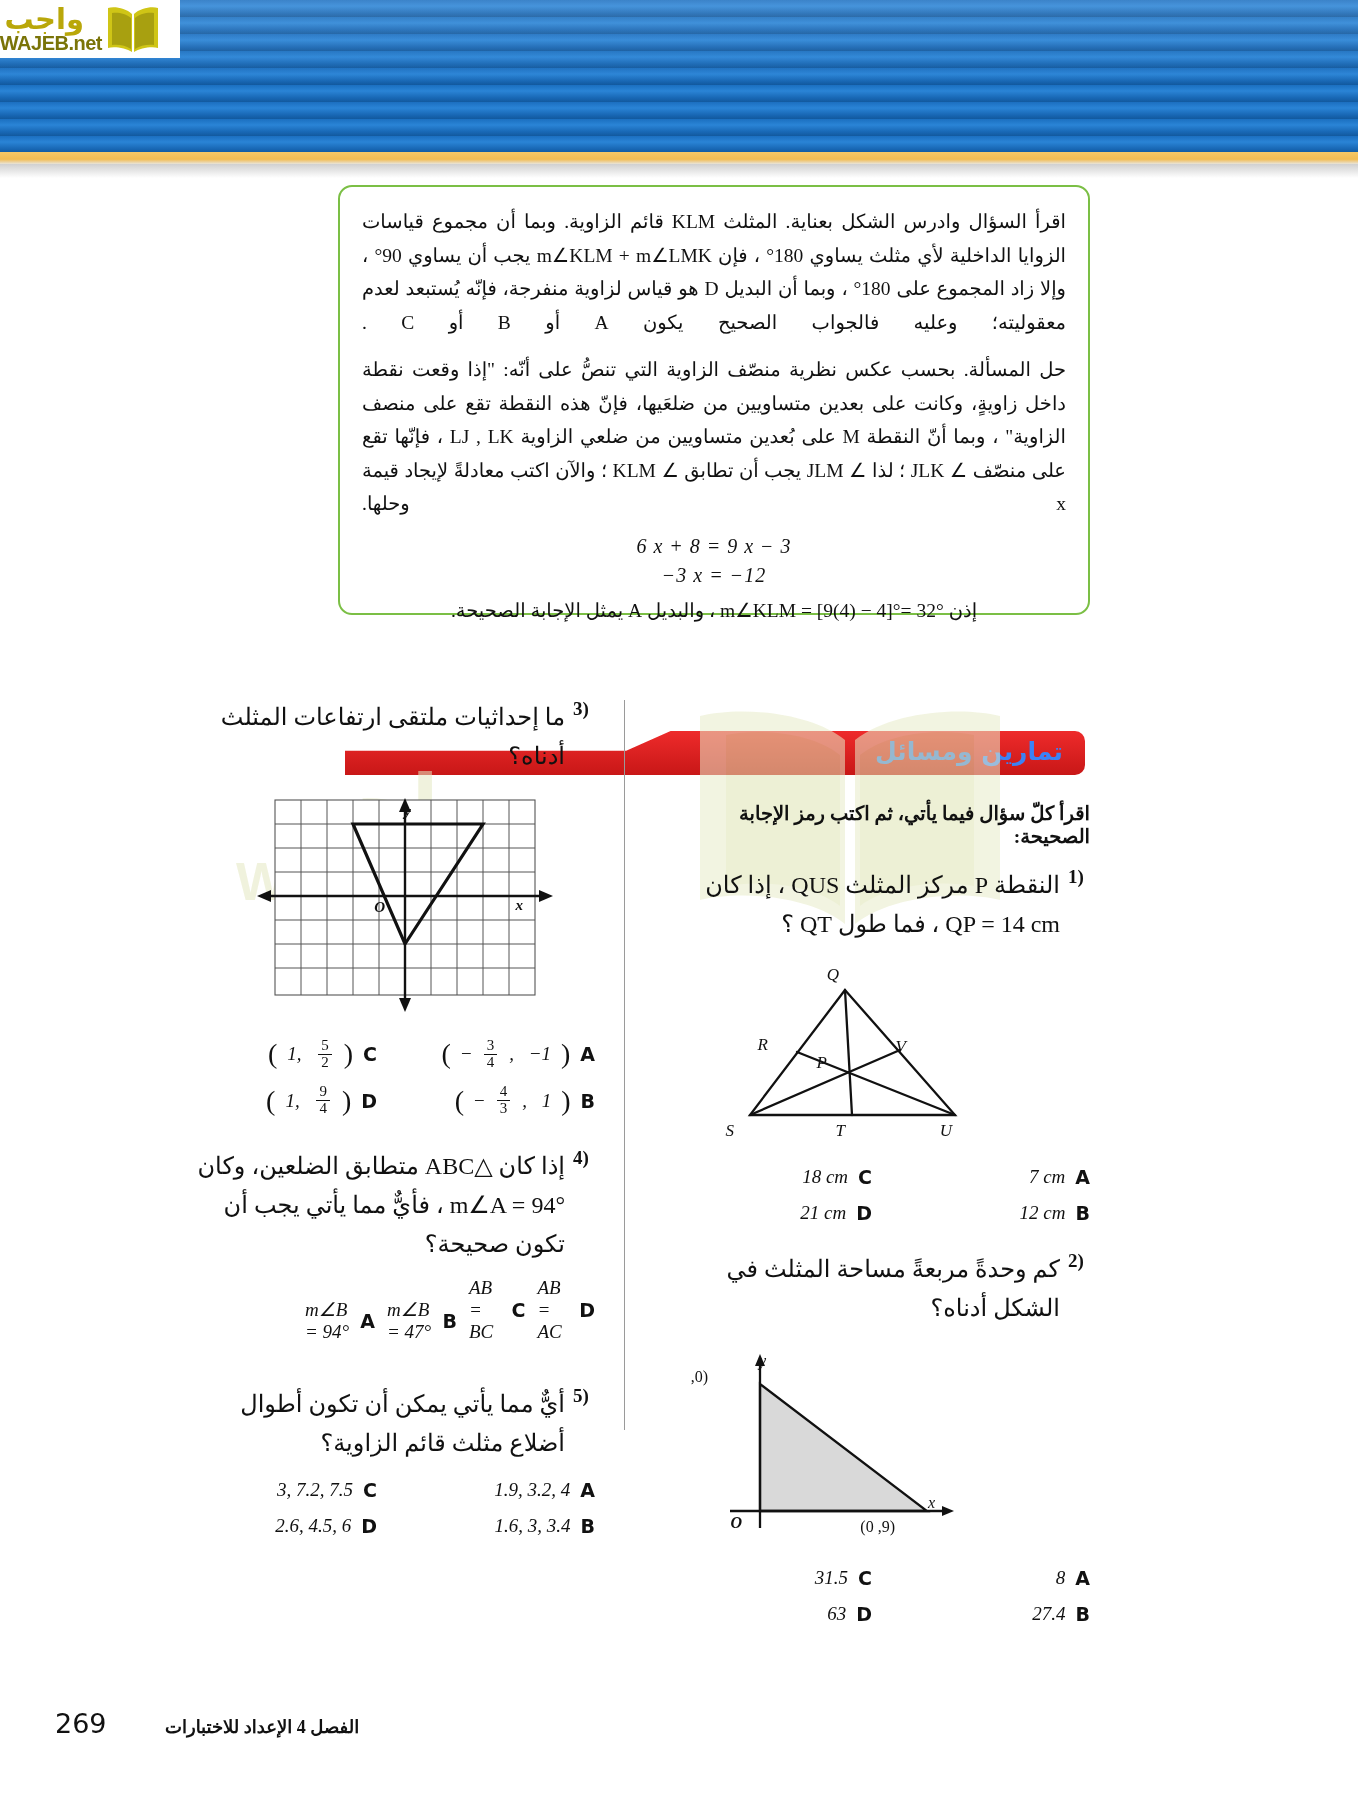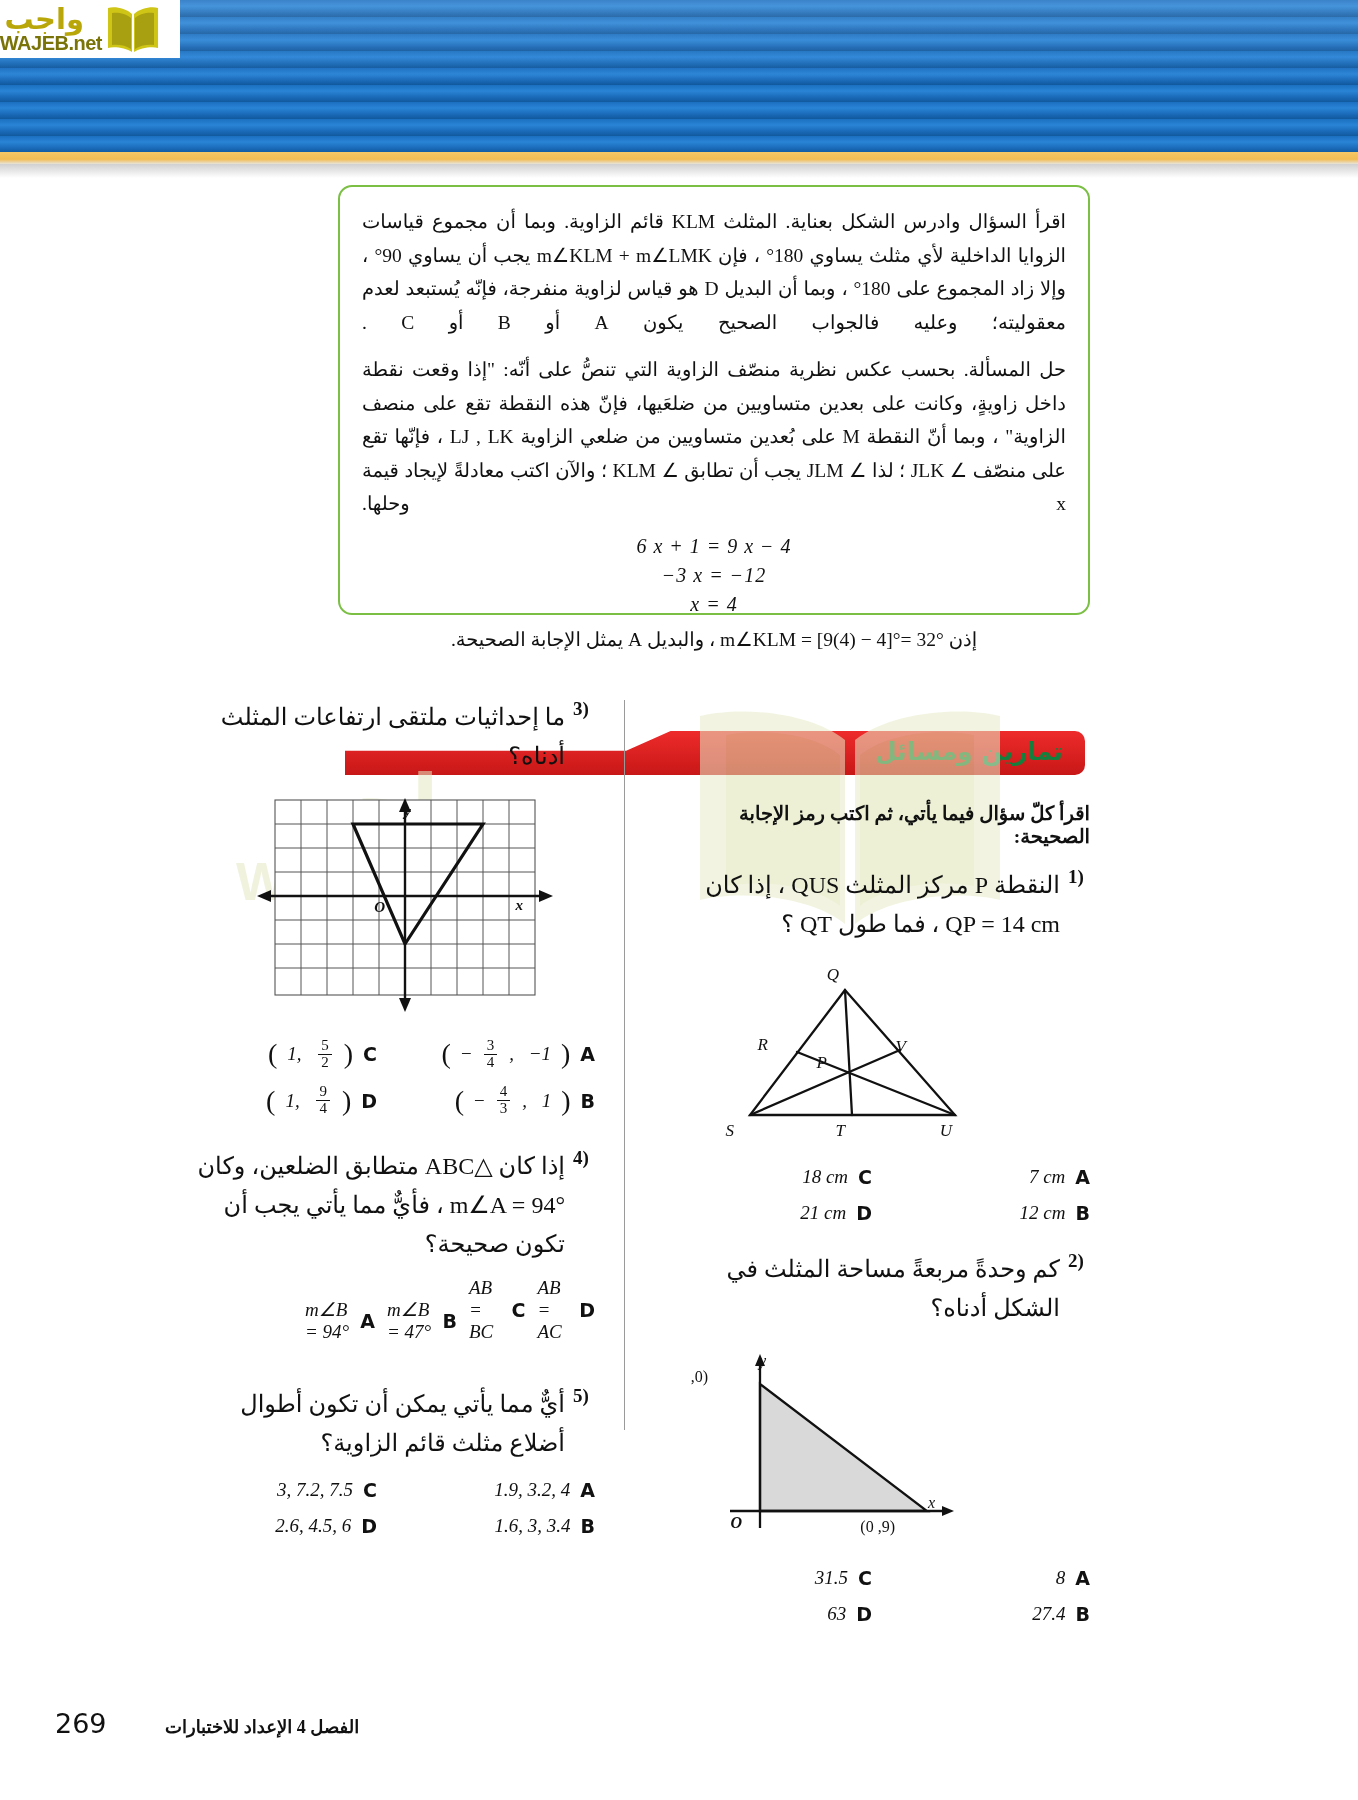--- a/index.html
+++ b/index.html
@@ -37,21 +37,21 @@
   .eqline{text-align:center;font-size:20px;font-style:italic;
           direction:ltr;margin:0 0 6px 0;letter-spacing:1px;}
   #final-line{font-size:19.5px;text-align:center;margin-top:12px;}
 
   
   #exercises-banner{position:absolute;left:345px;top:731px;width:740px;height:44px;}
   #exercises-banner .bar{position:absolute;right:0;top:0;width:100%;height:44px;
         background:linear-gradient(to bottom,#ee2b2b,#c81717);
         border-radius:0 10px 10px 0;
         clip-path:polygon(0% 45%, 38% 45%, 44% 0%, 100% 0%, 100% 100%, 0% 100%);}
-  #exercises-banner .label{position:absolute;right:22px;top:6px;color:#15803d;
+  #exercises-banner .label{position:absolute;right:22px;top:6px;color:#3b82f6;
         font-family:"DejaVu Sans",sans-serif;font-weight:bold;font-size:25px;}
 
   
   .wm{position:absolute;pointer-events:none;opacity:.55;}
   #wm-right{left:640px;top:700px;width:420px;height:250px;}
   #wm-left{left:170px;top:740px;width:420px;height:250px;}
 
   
   #col-right{position:absolute;left:680px;top:790px;width:410px;}
   #col-left{position:absolute;left:185px;top:690px;width:410px;}
@@ -101,23 +101,22 @@
     <path d="M34 10 C28 4 16 2 10 4 L10 44 C16 42 28 44 34 48 Z" fill="#cfc516"></path>
     <path d="M36 10 C42 4 54 2 60 4 L60 44 C54 42 42 44 36 48 Z" fill="#cfc516"></path>
     <path d="M33 14 C28 9 19 8 14 9 L14 41 C19 40 28 41 33 45 Z" fill="#a8a010"></path>
     <path d="M37 14 C42 9 51 8 56 9 L56 41 C51 40 42 41 37 45 Z" fill="#a8a010"></path>
   </svg>
 </div>
 
 <div id="solution-box">
   <p>اقرأ السؤال وادرس الشكل بعناية. المثلث KLM قائم الزاوية. وبما أن مجموع قياسات الزوايا الداخلية لأي مثلث يساوي 180° ، فإن m∠KLM + m∠LMK يجب أن يساوي 90° ، وإلا زاد المجموع على 180° ، وبما أن البديل D هو قياس لزاوية منفرجة، فإنّه يُستبعد لعدم معقوليته؛ وعليه فالجواب الصحيح يكون A أو B أو C .</p>
   <p>حل المسألة. بحسب عكس نظرية منصّف الزاوية التي تنصُّ على أنّه: "إذا وقعت نقطة داخل زاويةٍ، وكانت على بعدين متساويين من ضلعَيها، فإنّ هذه النقطة تقع على منصف الزاوية" ، وبما أنّ النقطة M على بُعدين متساويين من ضلعي الزاوية LJ , LK ، فإنّها تقع على منصّف ∠ JLK ؛ لذا ∠ JLM يجب أن تطابق ∠ KLM ؛ والآن اكتب معادلةً لإيجاد قيمة x وحلها.</p>
-  <div class="eqline">6 x + 1 = 9 x − 4</div>
+  <div class="eqline">6 x + 8 = 9 x − 3</div>
   <div class="eqline">−3 x = −12</div>
-  <div class="eqline">x = 4</div>
   <div id="final-line">إذن m∠KLM = [9(4) − 4]°= 32° ، والبديل A يمثل الإجابة الصحيحة.</div>
 </div>
 
 <div id="exercises-banner">
   <div class="bar"></div>
   <div class="label">تمارين ومسائل</div>
 </div>
 
 <svg class="wm" id="wm-right" viewBox="0 0 420 250">
   <path d="M205 40 C170 12 100 6 60 16 L60 200 C100 190 170 196 205 224 Z" fill="#e8ecc9"></path>

